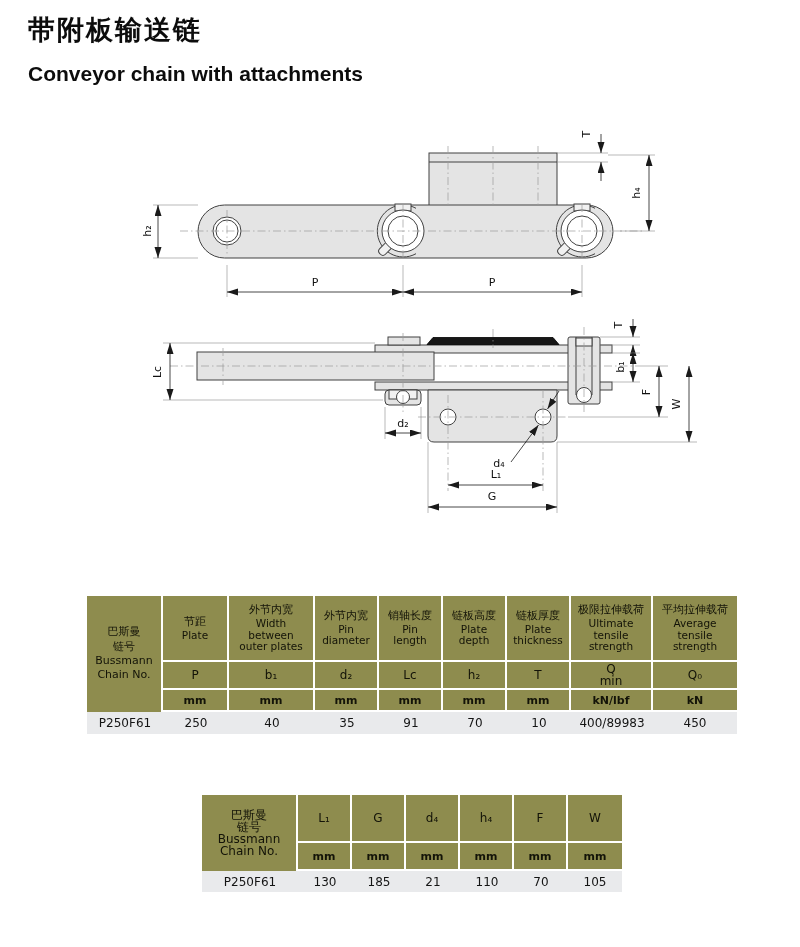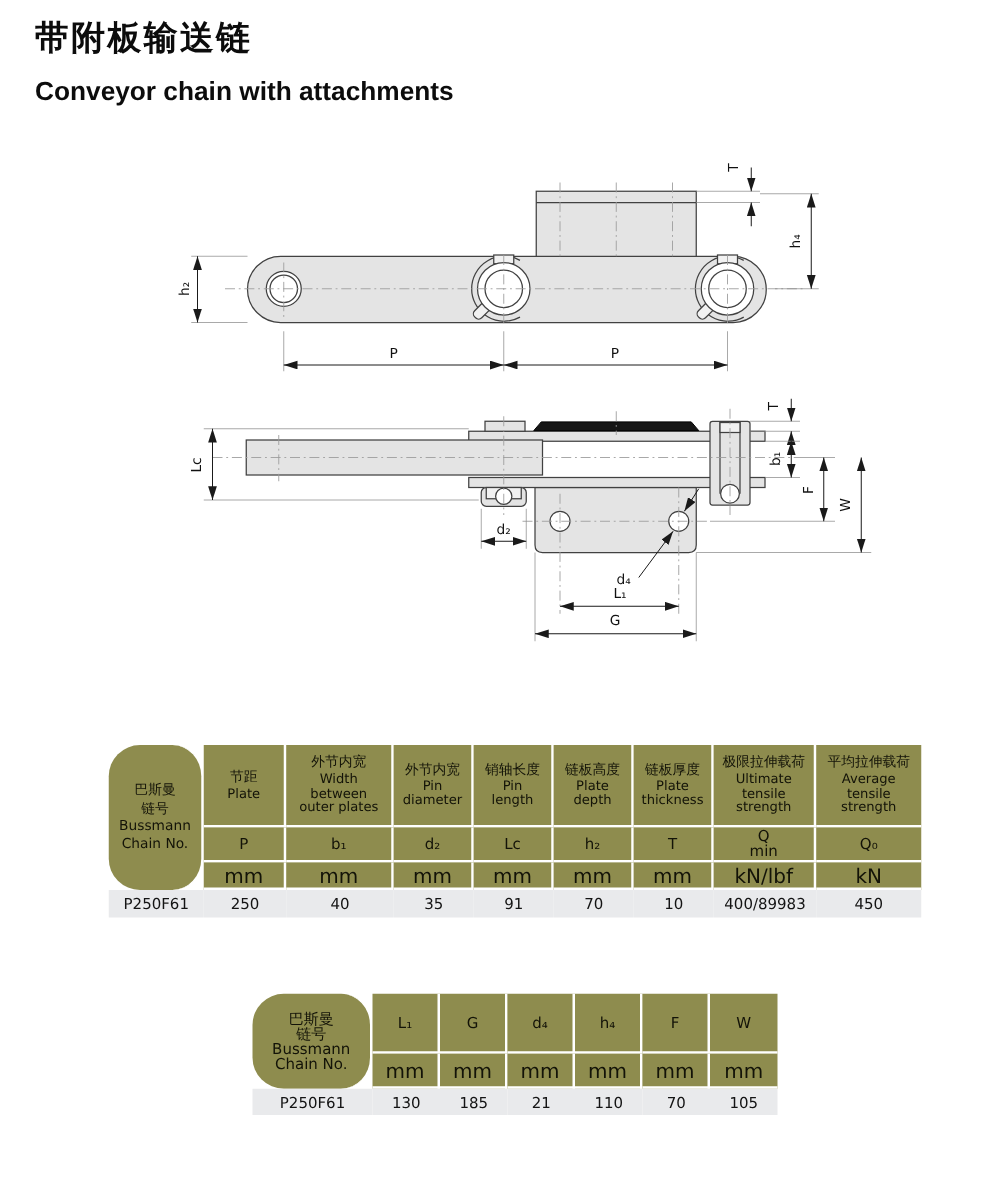--- a/index.html
+++ b/index.html
@@ -26,26 +26,26 @@
   .cl{fill:none;stroke:var(--c-centerline);stroke-width:0.7;stroke-dasharray:8 3 1.5 3;}
   .ext{fill:none;stroke:#8c8c8c;stroke-width:0.6;}
   .dim{fill:none;stroke:#1a1a1a;stroke-width:0.8;}
   .lbl{font-family:"DejaVu Sans",sans-serif;font-size:11px;fill:#111;}
 
   table.spec{position:absolute;border-collapse:separate;border-spacing:0;table-layout:fixed;}
   .spec td{text-align:center;vertical-align:middle;padding:0;font-family:"DejaVu Sans",sans-serif;}
   .spec .hd{background:var(--c-table_header);color:#131308;}
   .spec .vsep{border-right:2px solid #fff;}
   .spec .hsep{border-bottom:2px solid #fff;}
-  .corner{white-space:pre-line;font-size:11px;line-height:1.3;border-radius:25px;}
+  .corner{white-space:pre-line;font-size:11px;line-height:1.3;}
   .hzh{display:block;font-size:11px;line-height:1.35;}
   .hen{display:block;font-size:10.5px;line-height:1.12;white-space:pre-line;}
   .r-name td{height:64px;}
   .r-sym td{height:26px;font-size:12px;white-space:pre-line;line-height:1.0;}
-  .r-unit td{height:20px;font-size:16px;}
+  .r-unit td{height:20px;font-size:11px;font-weight:bold;}
   .r-data td{height:22px;font-size:12px;background:var(--c-table_row_bg);color:#141414;}
   #t2 .r-sym td{height:46px;}
   #t2 .r-unit td{height:26px;}
   #t2 .r-data td{height:21px;}
 </style>
 </head>
 <body>
 
 <div class="page">
 

